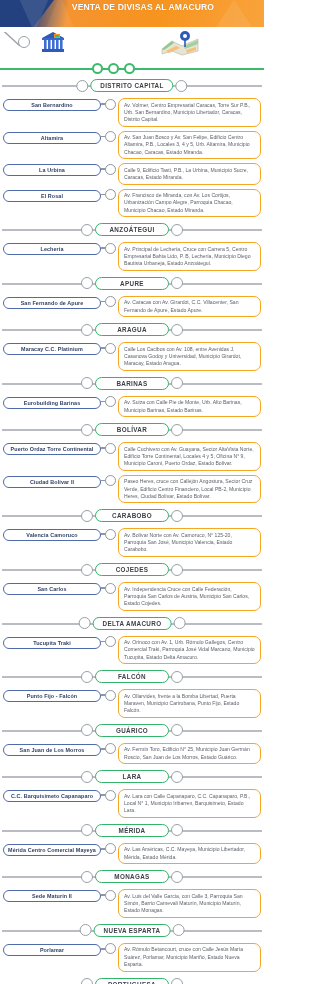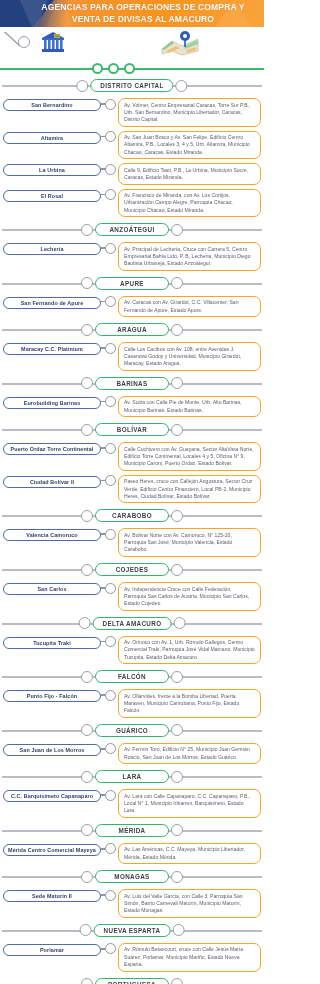--- a/index.html
+++ b/index.html
@@ -212,21 +212,20 @@
 </style>
 </head>
 <body>
 
 <div class="header">
   <div class="wedge"></div>
   <div class="tri-a"></div>
   <div class="tri-b"></div>
   <div class="tri-c"></div>
   <div class="header-title">
-    <div>AGENCIAS PARA OPERACIONES DE COMPRA Y</div>
     <div>VENTA DE DIVISAS AL AMACURO</div>
   </div>
 </div>
 
 <div style="position:relative;height:0;">
   <svg class="lead-line" viewBox="0 0 46 26">
     <line x1="-2" y1="-8" x2="22" y2="14" stroke="#9aa0a8" stroke-width="1.4"></line>
   </svg>
   <div style="position:absolute;left:18px;top:9px;width:12px;height:12px;border:1.8px solid #9aa0a8;border-radius:50%;background:#fff;z-index:5;"></div>
 </div>

